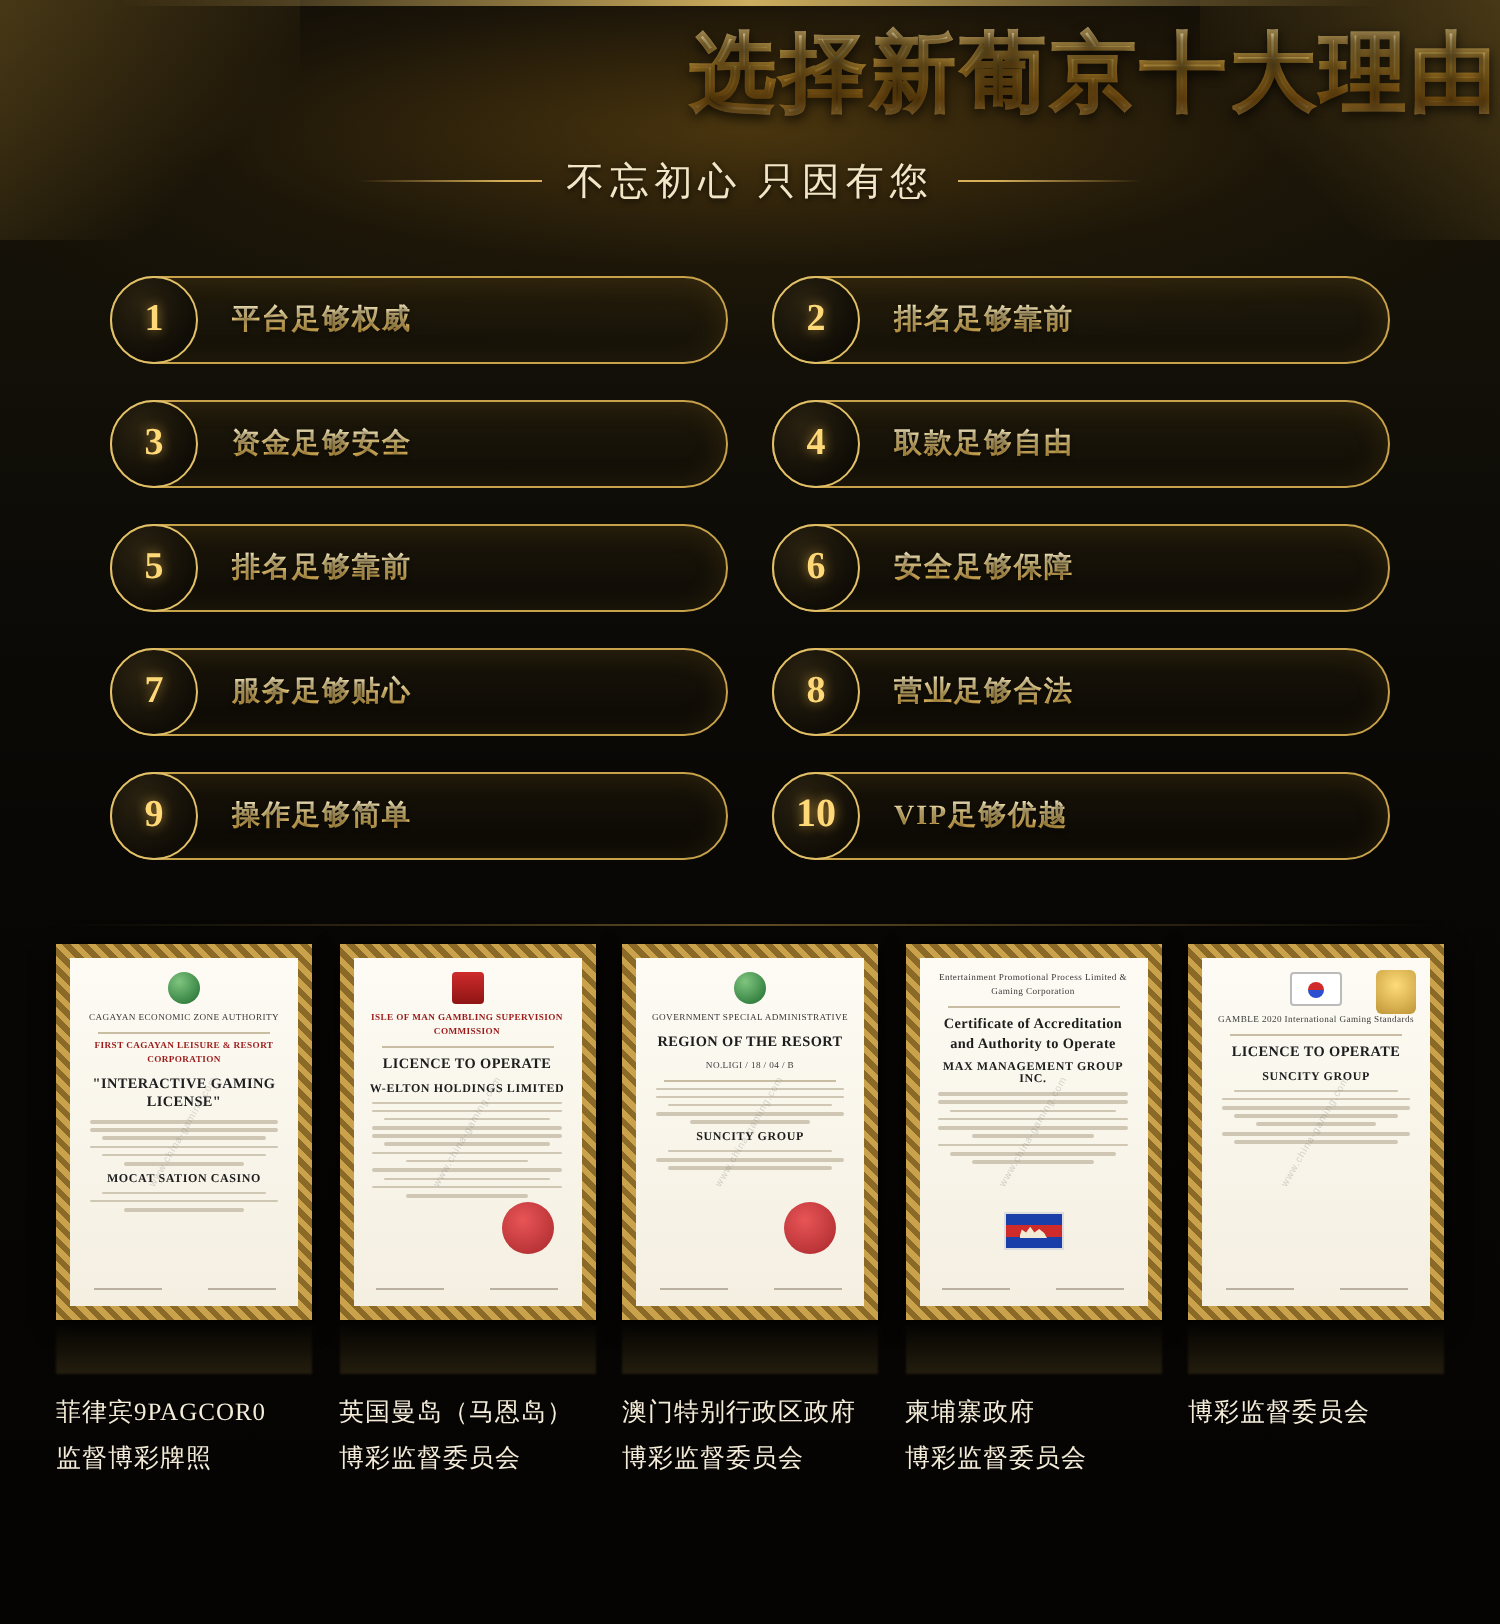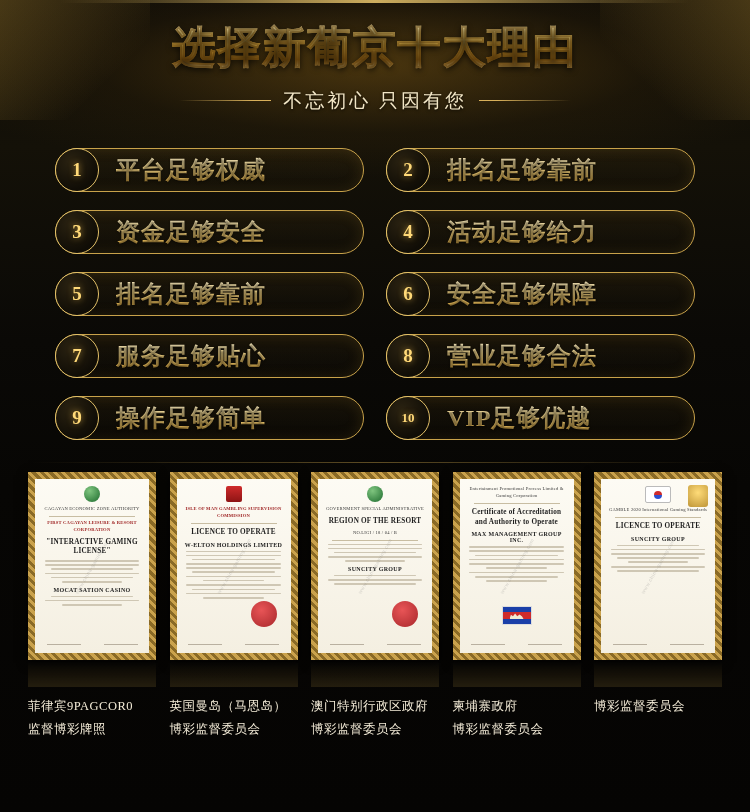--- a/index.html
+++ b/index.html
@@ -25,21 +25,21 @@
     background: linear-gradient(90deg, rgba(0,0,0,0) 0%, rgba(214,170,70,0.0) 8%, rgba(236,200,110,0.85) 50%, rgba(214,170,70,0.0) 92%, rgba(0,0,0,0) 100%);
   }
   .corner-l, .corner-r {
     position: absolute; top: 0; width: 150px; height: 120px;
     background: linear-gradient(135deg, rgba(180,140,50,0.35), rgba(0,0,0,0) 70%);
   }
   .corner-l { left: 0; }
   .corner-r { right: 0; background: linear-gradient(225deg, rgba(180,140,50,0.35), rgba(0,0,0,0) 70%); }
 
   
-  .header { position: relative; padding-top: 22px; text-align: center; }
+  .header { position: relative; padding-top: 12px; text-align: right; }
   .title {
     font-family: "Liberation Serif", serif;
     font-size: 43px;
     font-weight: bold;
     letter-spacing: 2px;
     background: linear-gradient(180deg, #fff4c9 0%, #ffe082 22%, #f0b942 48%, #a9701a 72%, #ffe9a8 100%);
     -webkit-background-clip: text;
     background-clip: text;
     color: transparent;
     -webkit-text-stroke: 0.6px rgba(90,58,10,0.55);
@@ -89,25 +89,25 @@
     border-radius: 50%;
     border: 1px solid #e2c068;
     background: radial-gradient(circle at 35% 30%, #2a2211 0%, #100d06 70%);
     display: flex; align-items: center; justify-content: center;
     color: #ffd978;
     font-family: "Liberation Serif", serif;
     font-size: 19px;
     font-weight: bold;
     text-shadow: 0 0 6px rgba(255,200,80,0.6);
   }
-  .badge.small { font-size: 13px; }
+  .badge.small { font-size: 20px; }
   .reason-label {
     margin-left: 60px;
     font-family: "Liberation Serif", serif;
-    font-size: 24px;
+    font-size: 14px;
     font-weight: bold;
     letter-spacing: 1px;
     background: linear-gradient(180deg, #fff6d4 0%, #ffdf8c 45%, #e0a93a 100%);
     -webkit-background-clip: text;
     background-clip: text;
     color: transparent;
     text-shadow: 0 1px 2px rgba(0,0,0,0.5);
   }
 
   
@@ -275,21 +275,21 @@
     <div class="reason">
       <div class="badge">2</div>
       <div class="reason-label">排名足够靠前</div>
     </div>
     <div class="reason">
       <div class="badge">3</div>
       <div class="reason-label">资金足够安全</div>
     </div>
     <div class="reason">
       <div class="badge">4</div>
-      <div class="reason-label">活动足够给力</div>
+      <div class="reason-label">取款足够自由</div>
     </div>
     <div class="reason">
       <div class="badge">5</div>
       <div class="reason-label">排名足够靠前</div>
     </div>
     <div class="reason">
       <div class="badge">6</div>
       <div class="reason-label">安全足够保障</div>
     </div>
     <div class="reason">

